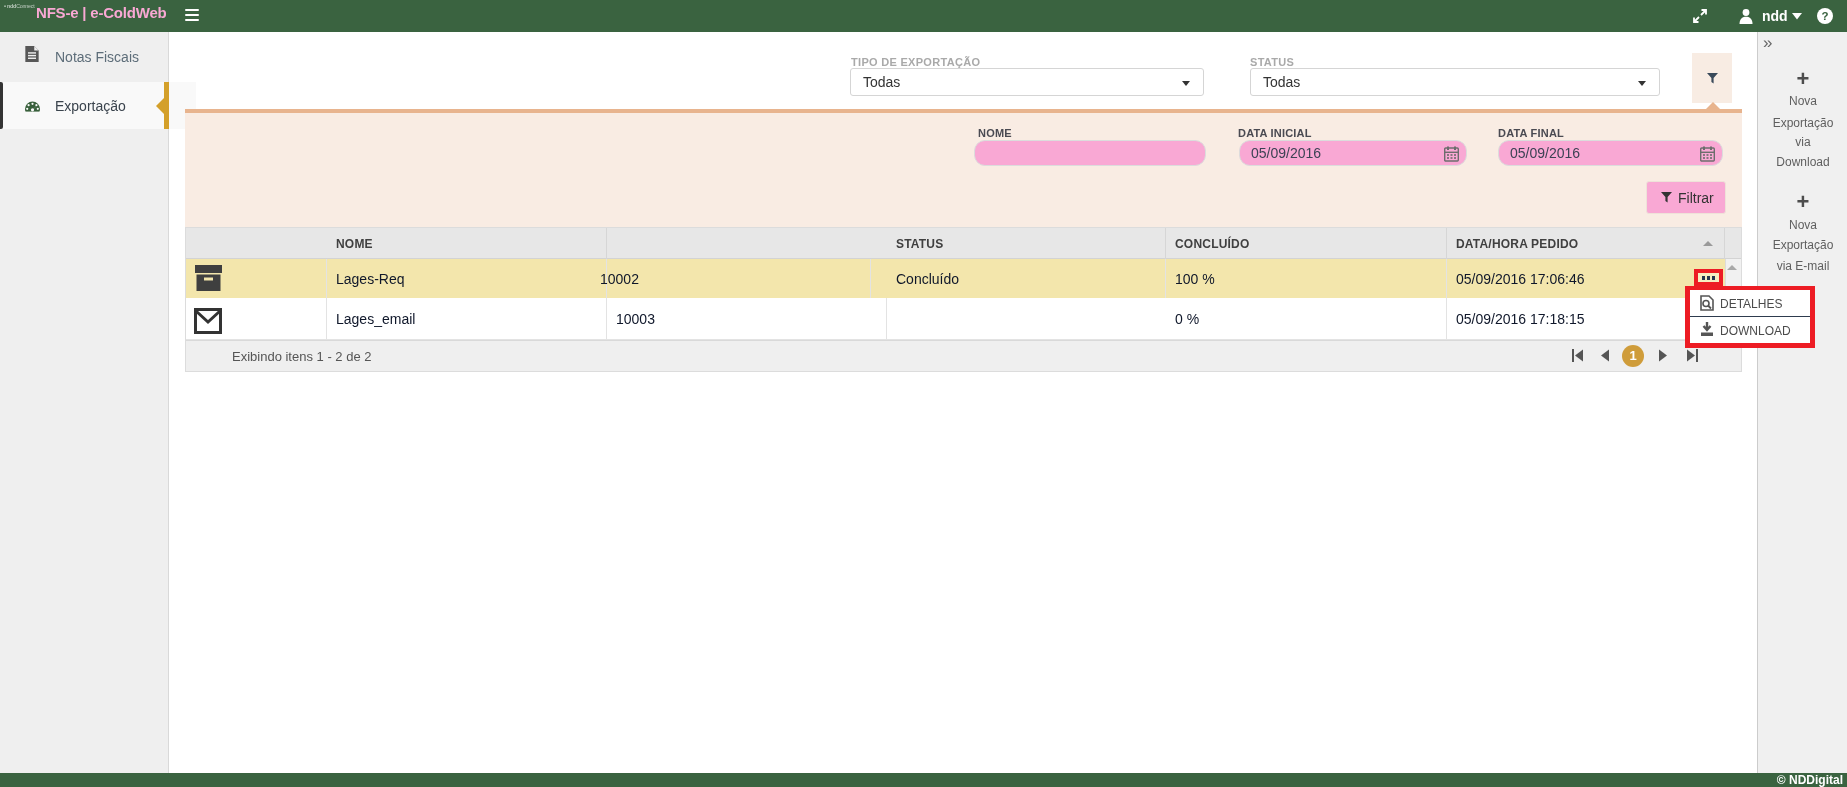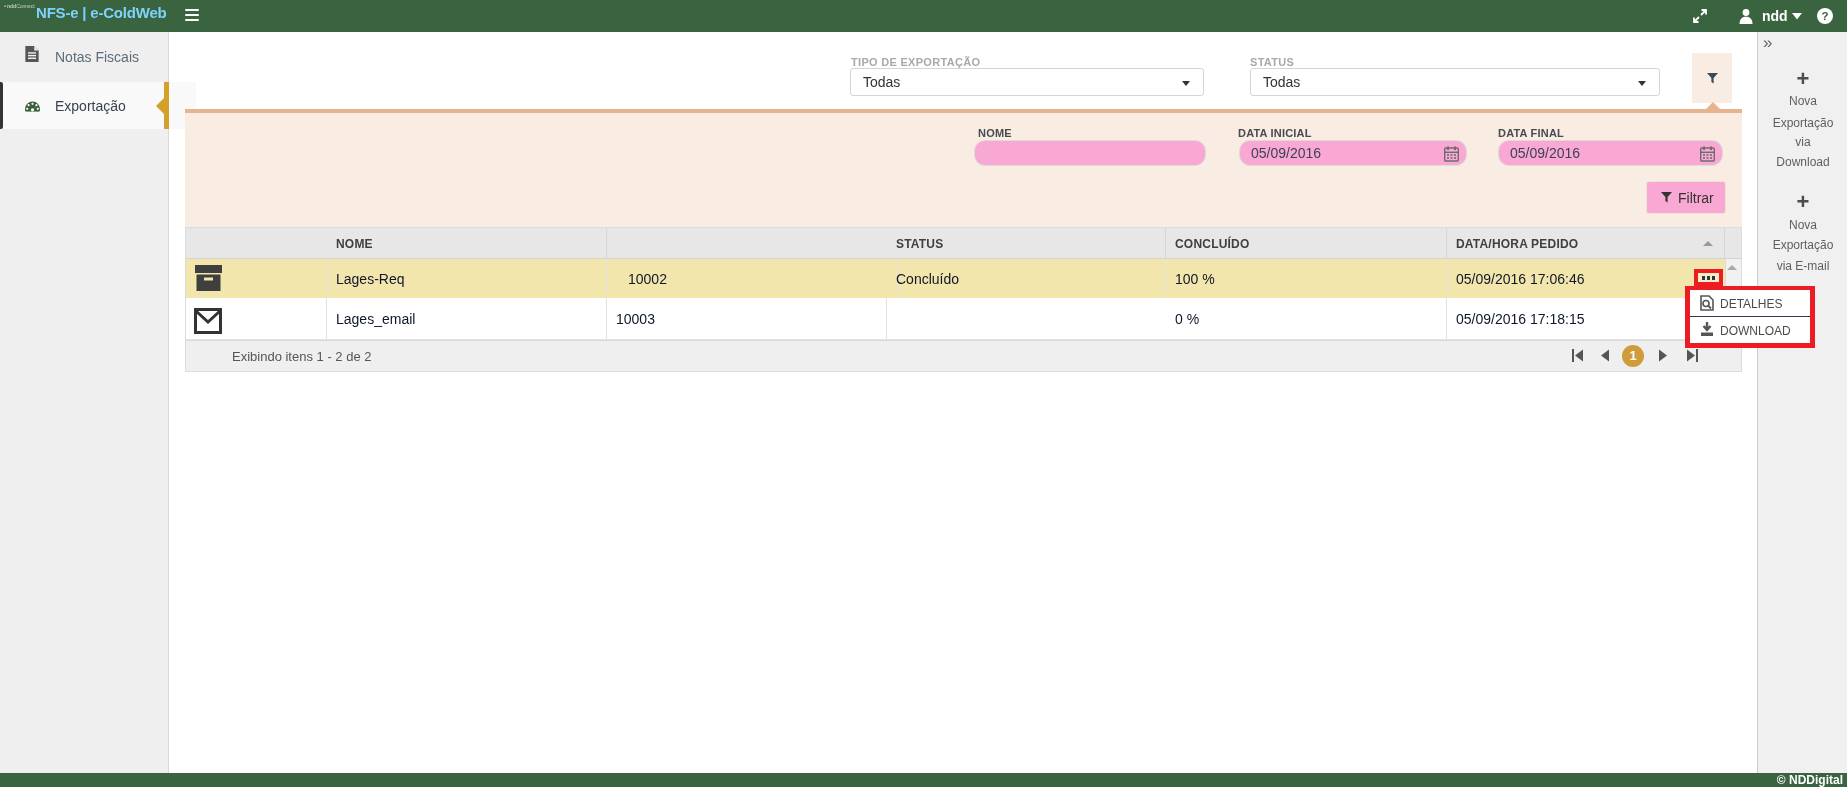--- a/index.html
+++ b/index.html
@@ -2,21 +2,21 @@
 <html><head>
 <meta charset="utf-8">
 <style>
 * { margin:0; padding:0; box-sizing:border-box; }
 html,body { width:1847px; height:787px; overflow:hidden; }
 body { font-family:"Liberation Sans", sans-serif; position:relative; background:#fff; }
 
 
 #topbar { position:absolute; left:0; top:0; width:1847px; height:32px; background:#3a6340; }
 #ndclogo { position:absolute; left:4px; top:3px; color:rgba(255,255,255,.65); font-size:6px; white-space:nowrap; letter-spacing:-0.2px; transform:scaleX(.88); transform-origin:0 0; }
-#apptitle { position:absolute; left:36px; top:4px; color:#7dd3fc; font-size:15px; font-weight:bold; line-height:17px; letter-spacing:-0.2px; }
+#apptitle { position:absolute; left:36px; top:4px; color:#f9a8d4; font-size:15px; font-weight:bold; line-height:17px; letter-spacing:-0.2px; }
 #hamb { position:absolute; left:185px; top:9px; width:14px; height:13px; }
 #hamb div { height:2px; background:#fff; border-radius:1px; margin-bottom:3px; }
 .tbicon { position:absolute; top:8px; }
 #ndduser { position:absolute; left:1762px; top:8px; color:#fff; font-size:14px; font-weight:bold; }
 
 
 #lsb { position:absolute; left:0; top:32px; width:169px; height:741px; background:#efefef; border-right:1px solid #d9d9d9; }
 .lsb-item { position:absolute; left:0; width:196px; height:47px; }
 .lsb-item .txt { position:absolute; left:55px; top:50%; transform:translateY(-50%); font-size:14px; }
 #item-nf { top:1px; }
@@ -248,21 +248,21 @@
     <div class="cell" style="left:0; width:141px;">
       <svg style="position:absolute;left:9px;top:6px;" width="27" height="26" viewBox="0 0 27 26">
           <rect x="0" y="0" width="27" height="8" fill="#3f3f3f"></rect>
           <rect x="1.5" y="9.5" width="24" height="16.5" fill="#3f3f3f"></rect>
           <rect x="9" y="12.5" width="9" height="3" fill="#f3e6ac"></rect>
         </svg>
     </div>
     <div class="cell" style="left:141px; width:280px;">
         <span>Lages-Req</span>
       </div>
-    <div class="cell" style="left:433px; width:280px;">
+    <div class="cell" style="left:405px; width:280px;">
         <span>10002</span>
       </div>
     <div class="cell" style="left:701px; width:279px;">
         <span>Concluído</span>
       </div>
     <div class="cell" style="left:980px; width:281px;">
         <span>100 %</span>
       </div>
     <div class="cell" style="left:1261px; width:278px; border-right:none;">
         <span>05/09/2016 17:06:46</span>

